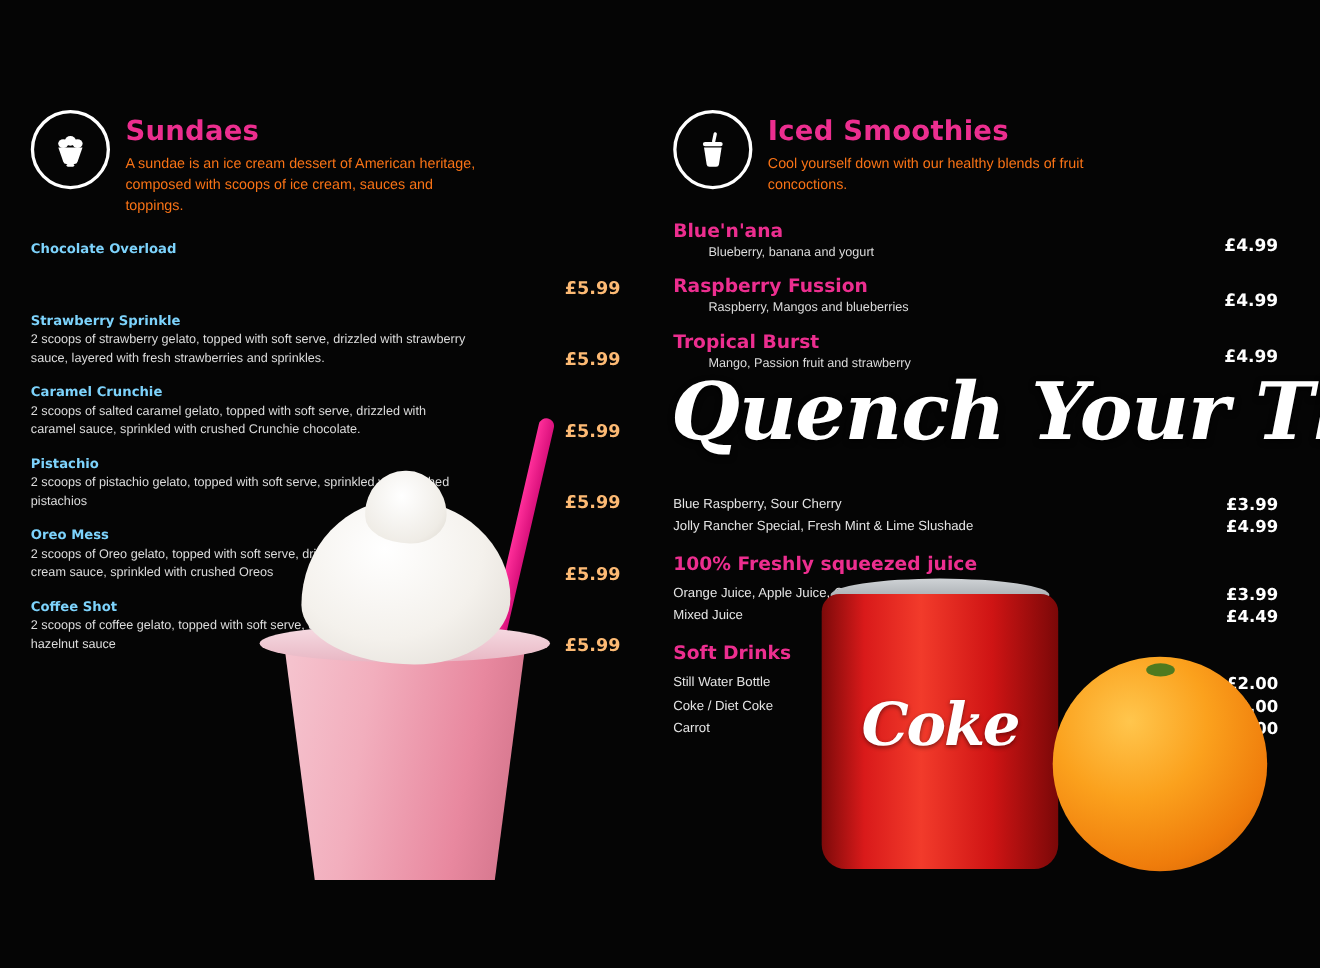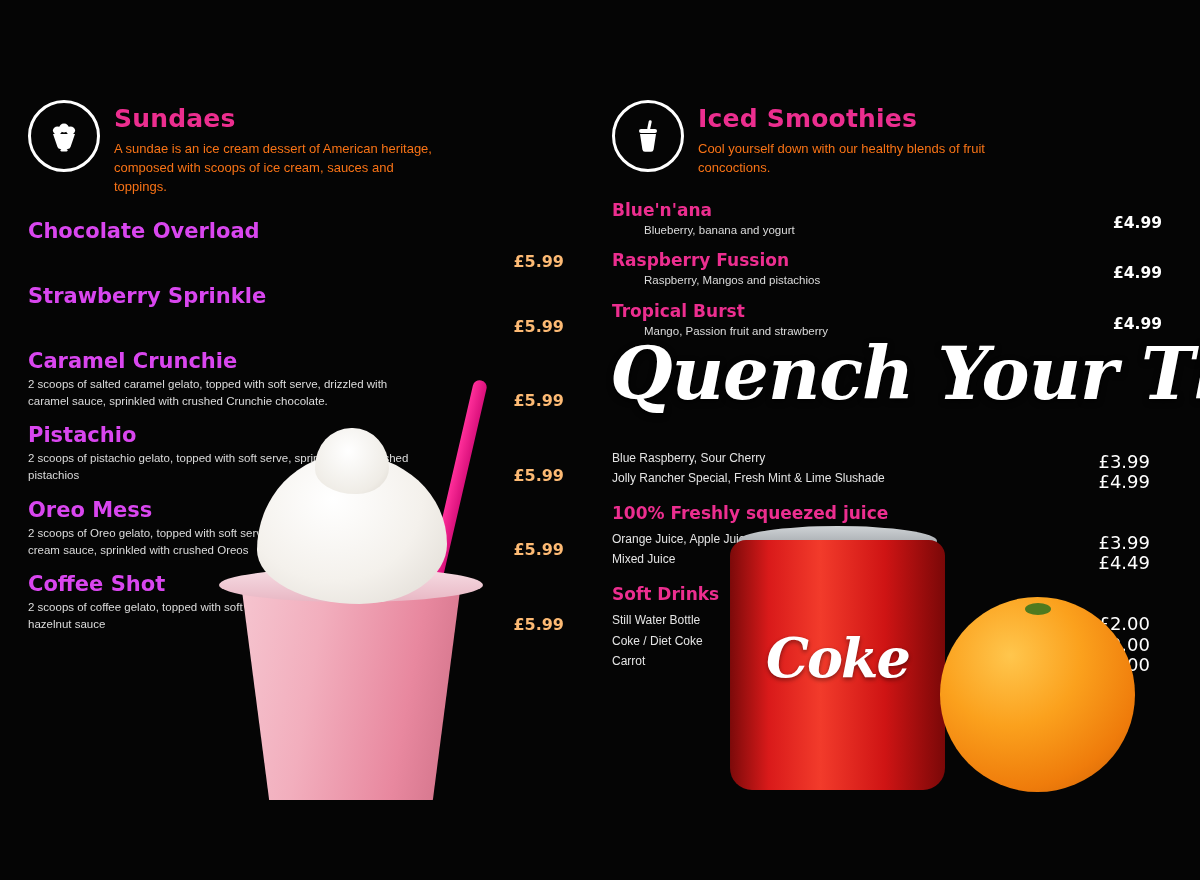--- a/index.html
+++ b/index.html
@@ -54,23 +54,23 @@
   }
 
   
   .item {
     position: relative;
     margin-bottom: 13px;
     min-height: 52px;
   }
   .item-name {
     font-family: "DejaVu Sans", sans-serif;
-    font-size: 21px;
-    font-weight: bold;
-    color: #d946ef;
+    font-size: 12px;
+    font-weight: bold;
+    color: #7dd3fc;
     margin-bottom: 3px;
   }
   .item-desc {
     font-size: 11.5px;
     line-height: 1.5;
     color: #dcdcdc;
     max-width: 400px;
   }
   .item-price {
     position: absolute;
@@ -123,25 +123,25 @@
   .gline {
     position: relative;
     font-size: 12px;
     color: #e4e4e4;
     line-height: 1.55;
     padding: 1px 0;
     min-height: 20px;
   }
   .gline-price {
     position: absolute;
-    right: 30px;
+    right: 18px;
     top: 0;
     font-family: "DejaVu Sans", sans-serif;
-    font-size: 18px;
-    font-weight: normal;
+    font-size: 15px;
+    font-weight: bold;
     color: #fff;
   }
 
   
   .quench {
     position: absolute;
     left: 610px;
     top: 338px;
     width: 590px;
     font-family: "DejaVu Serif", serif;
@@ -150,21 +150,21 @@
     font-weight: bold;
     color: #ffffff;
     letter-spacing: -1px;
     line-height: 1;
     white-space: nowrap;
     z-index: 5;
     text-shadow: 0 2px 6px rgba(0,0,0,.9);
   }
 
   
-  .art { position: absolute; z-index: 3; }
+  .art { position: absolute; z-index: 3; margin-left: 17px; }
 
   
   .shake { left: 205px; bottom: 80px; width: 290px; height: 320px; }
   .shake-cup {
     position: absolute; bottom: 0; left: 22px;
     width: 248px; height: 210px;
     background: linear-gradient(100deg,#f6c8d2 0%, #f2aebd 35%, #e8889f 70%, #c96b82 100%);
     border-radius: 6px 6px 40px 40px / 6px 6px 24px 24px;
     clip-path: polygon(6% 0, 94% 0, 83% 100%, 17% 100%);
   }
@@ -254,20 +254,21 @@
       </div>
     </div>
 
     <div>
       <div class="item">
         <div class="item-name">Chocolate Overload</div>
         <div class="item-price">£5.99</div>
       </div>
       <div class="item">
         <div class="item-name">Strawberry Sprinkle</div>
+        <div class="item-desc">2 scoops of strawberry gelato, topped with soft serve, drizzled with strawberry sauce, layered with fresh strawberries and sprinkles.</div>
         <div class="item-price">£5.99</div>
       </div>
       <div class="item">
         <div class="item-name">Caramel Crunchie</div>
         <div class="item-desc">2 scoops of salted caramel gelato, topped with soft serve, drizzled with caramel sauce, sprinkled with crushed Crunchie chocolate.</div>
         <div class="item-price">£5.99</div>
       </div>
       <div class="item">
         <div class="item-name">Pistachio</div>
         <div class="item-desc">2 scoops of pistachio gelato, topped with soft serve, sprinkled with crushed pistachios</div>
@@ -303,21 +304,21 @@
     </div>
 
     <div>
       <div class="srow">
         <div class="srow-name">Blue'n'ana</div>
         <div class="srow-desc">Blueberry, banana and yogurt</div>
         <div class="srow-price">£4.99</div>
       </div>
       <div class="srow">
         <div class="srow-name">Raspberry Fussion</div>
-        <div class="srow-desc">Raspberry, Mangos and pistachios</div>
+        <div class="srow-desc">Raspberry, Mangos and blueberries</div>
         <div class="srow-price">£4.99</div>
       </div>
       <div class="srow">
         <div class="srow-name">Tropical Burst</div>
         <div class="srow-desc">Mango, Passion fruit and strawberry</div>
         <div class="srow-price">£4.99</div>
       </div>
     </div>
 
     <div style="height:96px"></div>

